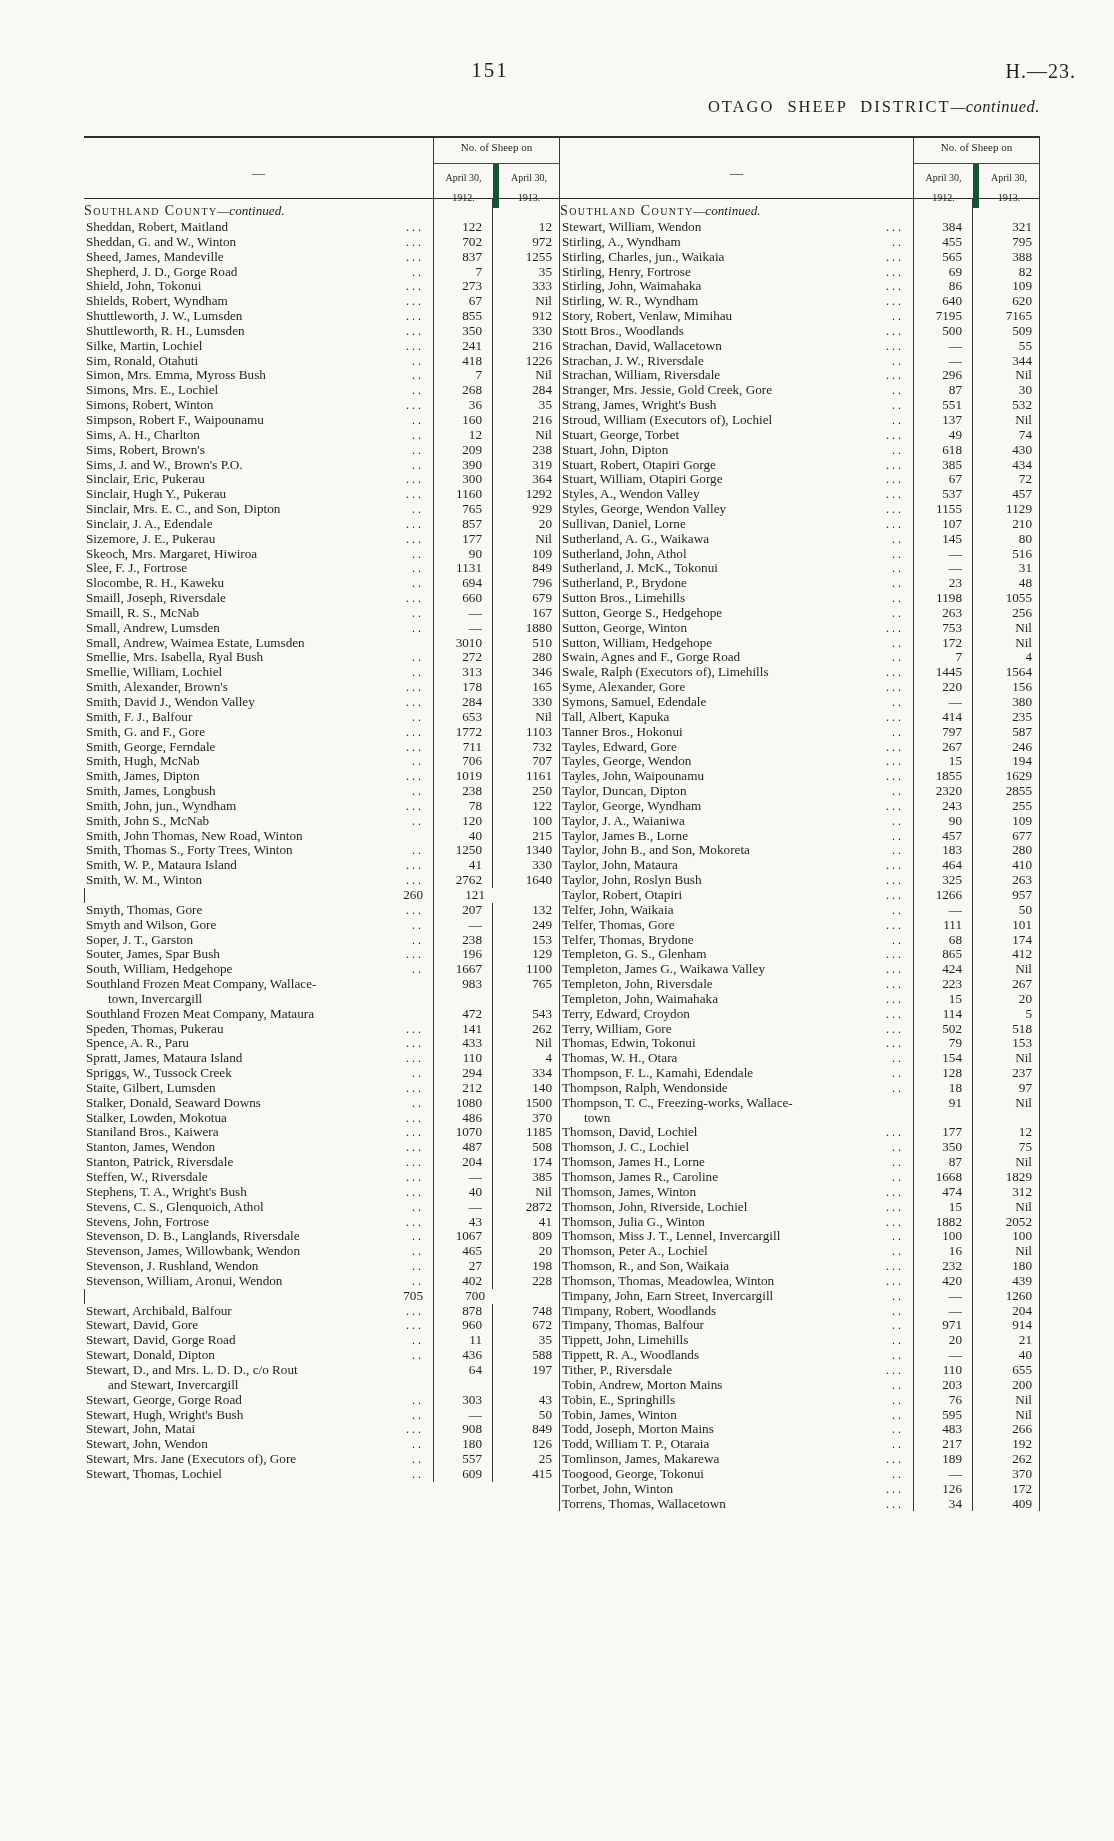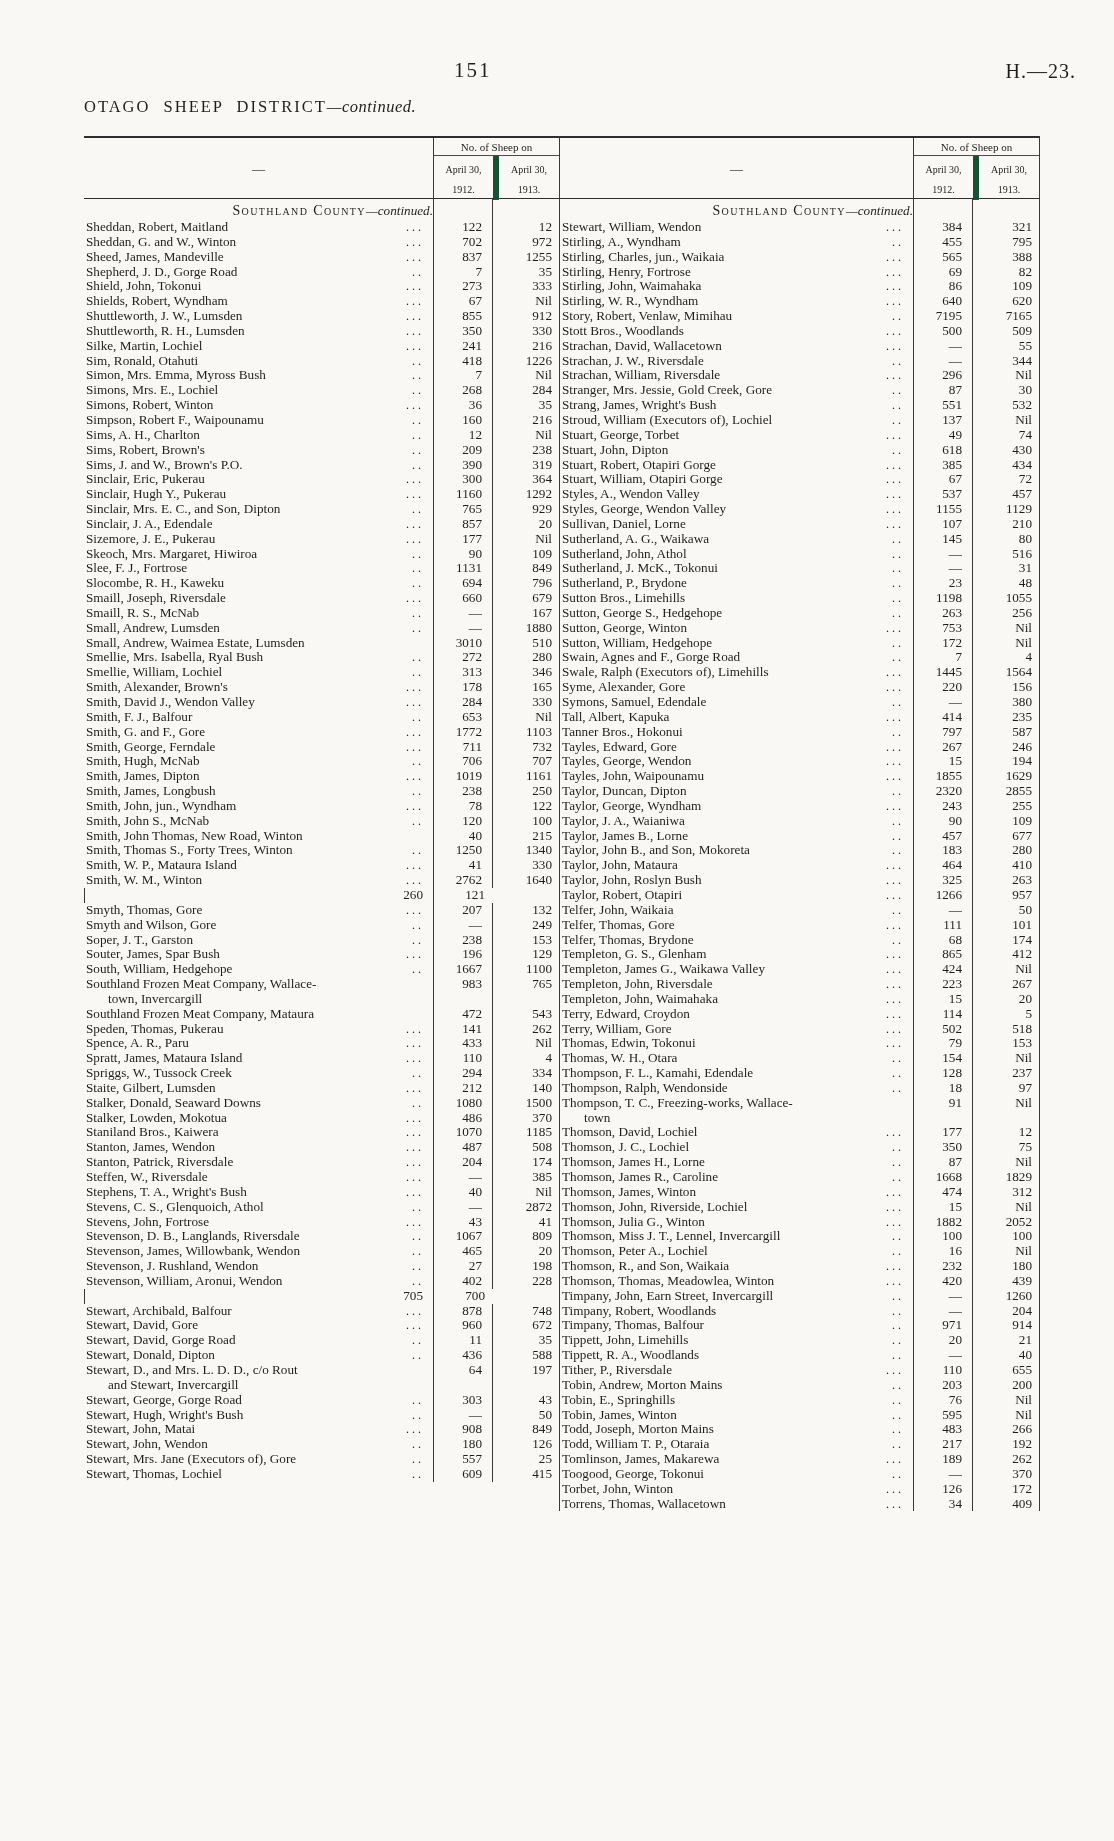--- a/index.html
+++ b/index.html
@@ -2,53 +2,53 @@
 <html><head>
 <meta charset="utf-8">
 <style>
   html,body{margin:0;padding:0;}
   body{
     width:1114px;height:1841px;position:relative;
     background:#f9f8f4;color:#1f1f1f;
     font-family:"Liberation Serif","DejaVu Serif",serif;
     overflow:hidden;
   }
-  .pg-num{position:absolute;top:58px;left:454px;width:120px;text-align:left;
+  .pg-num{position:absolute;top:58px;left:430px;width:120px;text-align:center;
     font-size:21px;letter-spacing:2px;}
   .pg-ref{position:absolute;top:60px;right:38px;font-size:20px;letter-spacing:1px;}
-  .title{position:absolute;top:97px;left:84px;width:956px;text-align:left;
+  .title{position:absolute;top:97px;left:84px;width:956px;text-align:right;
     font-size:16.5px;letter-spacing:2px;word-spacing:7px;}
   .title .ital{font-style:italic;letter-spacing:.5px;word-spacing:1px;}
 
   .tables{position:absolute;top:136px;left:84px;width:956px;display:flex;}
   .tbl{box-sizing:border-box;}
   .tbl-left{width:476px;border-right:1.2px solid #3a3a3a;}
   .tbl-right{width:480px;border-right:1.2px solid #3a3a3a;}
 
   .thead{border-top:2.6px solid #2e2e2e;border-bottom:1.4px solid #2e2e2e;
     display:grid;grid-template-columns:1fr 126px;height:60px;}
   .th-name{display:flex;align-items:center;justify-content:center;font-size:13px;}
   .th-group{border-left:1px solid #3a3a3a;display:flex;flex-direction:column;}
-  .th-group-label{text-align:center;font-size:11px;padding:3px 0 2px;
+  .th-group-label{text-align:center;font-size:11px;padding:3px 0 10px;
     border-bottom:1px solid #4a4a4a;}
   .th-cols{display:grid;grid-template-columns:59px 1fr;flex:1;}
   .th-col{text-align:center;font-size:10px;line-height:20px;padding-top:4px;}
   .th-col + .th-col{border-left:6px solid #14532d;}
 
   .tbody{font-size:13.2px;line-height:14.85px;}
   .row{display:grid;grid-template-columns:1fr 59px 67px;}
   .name{display:flex;min-width:0;}
   .nm{flex:1 1 auto;white-space:pre-wrap;text-indent:-22px;padding-left:24px;}
   .ld{flex:0 0 auto;align-self:flex-start;padding-right:9px;letter-spacing:3px;
     font-size:12px;}
   .v1,.v2{text-align:right;border-left:1px solid #3a3a3a;padding-right:10px;
     font-variant-numeric:lining-nums;}
   .v2{padding-right:7px;}
 
-  .sect-name{text-align:right;padding-top:4px;padding-bottom:1px;line-height:16px;}
+  .sect-name{text-align:left;padding-top:4px;padding-bottom:1px;line-height:16px;}
   .sc{font-variant:small-caps;letter-spacing:1.4px;font-size:14px;}
   .ital{font-style:italic;}
 </style>
 </head>
 <body>
 
 <div class="pg-num">151</div>
 <div class="pg-ref">H.—23.</div>
 
 <div class="title">

